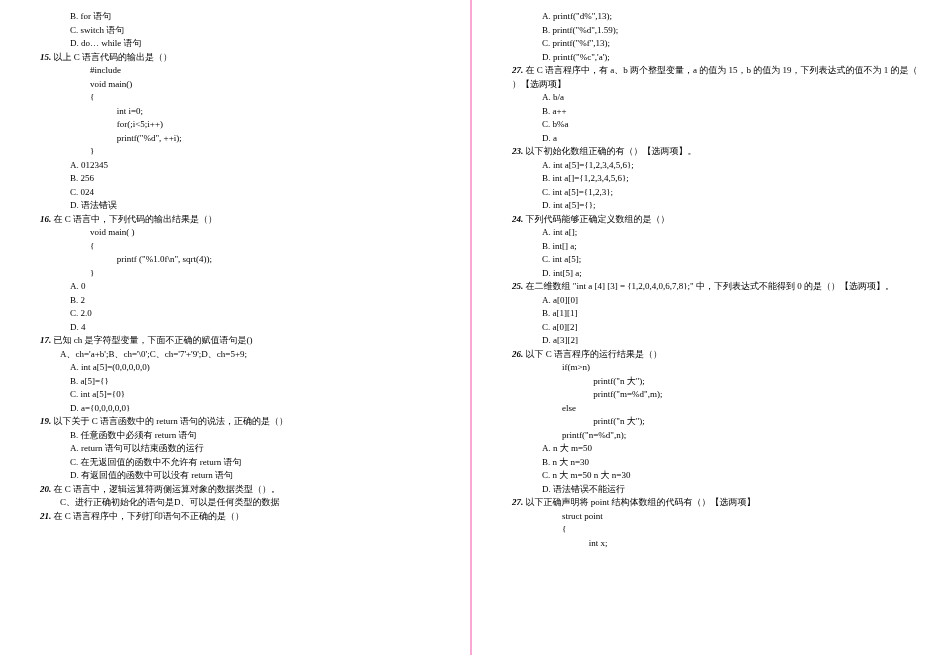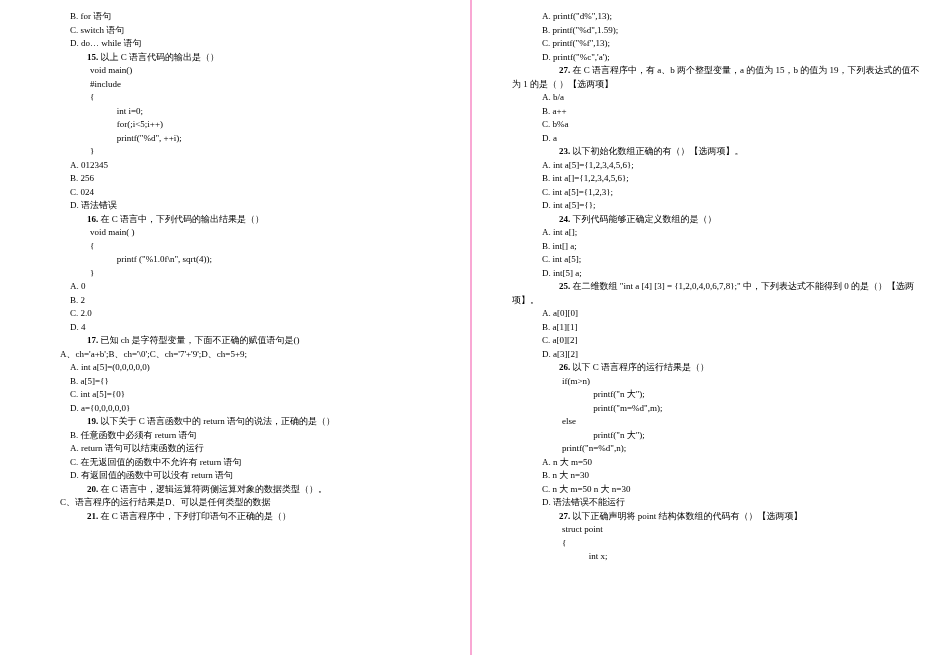--- a/index.html
+++ b/index.html
@@ -22,23 +22,23 @@
   .col {
     width: 472px;
     height: 655px;
     box-sizing: border-box;
     padding: 10px 20px 10px 30px;
     border-right: 2px solid #f9a8d4;
   }
   .col:last-child { border-right: none; }
   .qnum {
     font-weight: bold;
+    font-style: italic;
     font-family: "Times New Roman", serif;
     display: inline;
-    margin-left: 47px;
   }
   .line { white-space: pre; }
   .indent2 { padding-left: 60px; }
   .indent3 { padding-left: 80px; }
   .opt { padding-left: 40px; }
   .qline { padding-left: 10px; }
   .inline-opts { padding-left: 30px; display:flex; }
   .nowrap{ white-space: nowrap;}
 </style>
 </head>
@@ -48,22 +48,22 @@
 
   <div class="col">
     <div class="opt">B.  for 语句</div>
     <div class="opt">C.  switch 语句</div>
     <div class="opt">D.  do… while 语句</div>
 
     <div class="qline">
       <span class="qnum">15.</span>
       <span>以上 C 语言代码的输出是（）</span>
     </div>
+    <div class="indent2 line">#include</div>
     <div class="indent2 line">void main()</div>
-    <div class="indent2 line">#include</div>
     <div class="indent2 line">{</div>
     <div class="indent3 line">   int i=0;</div>
     <div class="indent3 line">   for(;i&lt;5;i++)</div>
     <div class="indent3 line">   printf("%d", ++i);</div>
     <div class="indent2 line">}</div>
     <div class="opt">A.  012345</div>
     <div class="opt">B.  256</div>
     <div class="opt">C.  024</div>
     <div class="opt">D.  语法错误</div>
 
@@ -103,21 +103,21 @@
     <div class="opt">B.  任意函数中必须有 return 语句</div>
     <div class="opt">A.  return 语句可以结束函数的运行</div>
     <div class="opt">C.  在无返回值的函数中不允许有 return 语句</div>
     <div class="opt">D.  有返回值的函数中可以没有 return 语句</div>
 
     <div class="qline">
       <span class="qnum">20.</span>
       <span>在 C 语言中，逻辑运算符两侧运算对象的数据类型（）。</span>
     </div>
     <div class="inline-opts">
-      <span class="nowrap">C、语言程序的运行结果是</span>
+      <span class="nowrap">C、进行正确初始化的语句是</span>
       <span class="nowrap">D、可以是任何类型的数据</span>
     </div>
 
     <div class="qline">
       <span class="qnum">21.</span>
       <span>在 C 语言程序中，下列打印语句不正确的是（）</span>
     </div>
   </div>
 
   <div class="col">

